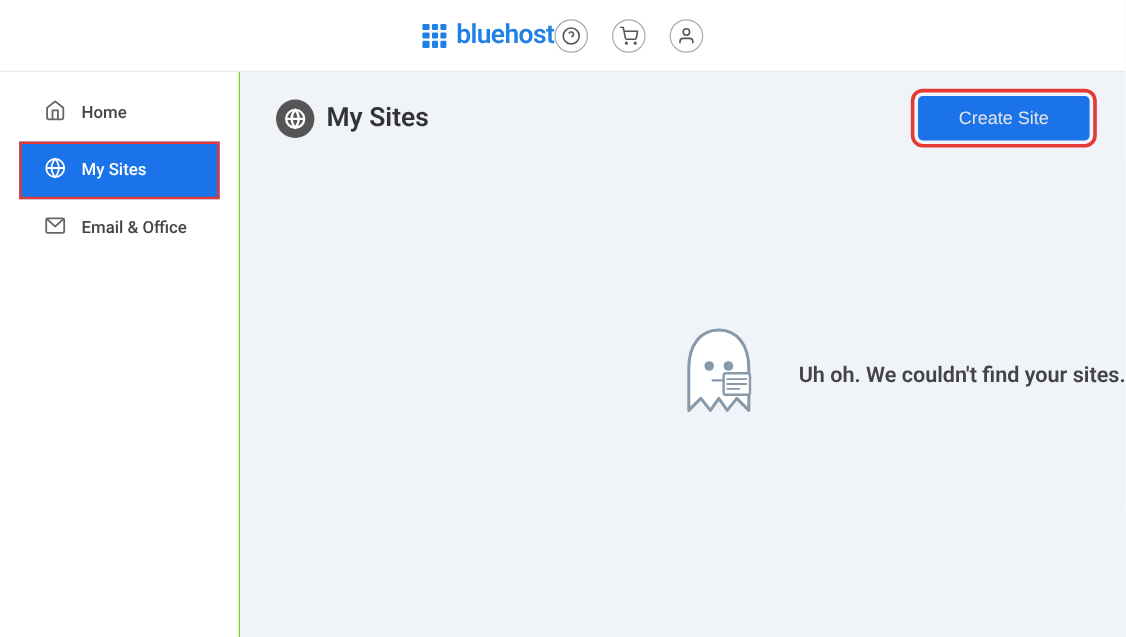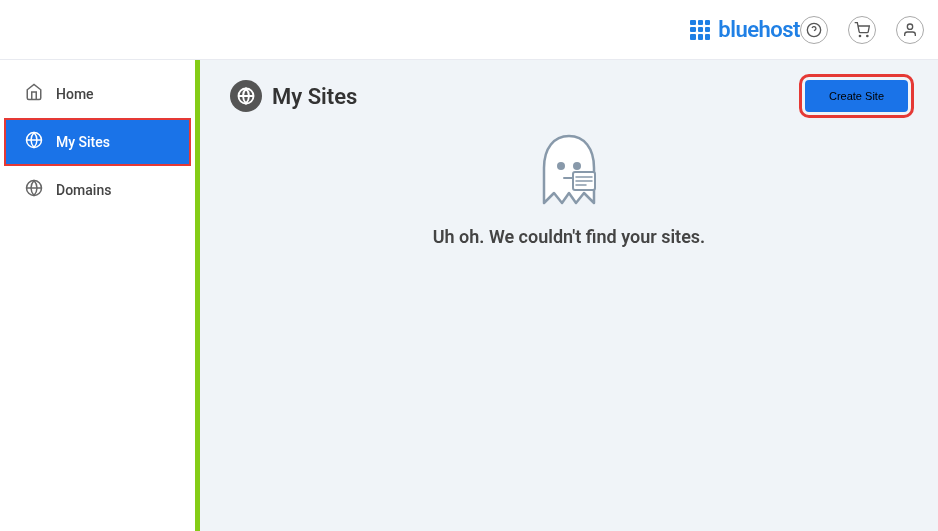--- a/index.html
+++ b/index.html
@@ -8,21 +8,21 @@
       background: #fff;
       width: 938px;
       height: 531px;
       overflow: hidden;
     }
 
     
     .header {
       display: flex;
       align-items: center;
-      justify-content: flex-end;
+      justify-content: center;
       padding: 0 14px;
       height: 60px;
       background: #fff;
       border-bottom: 1px solid #e8eaf0;
     }
     .header-logo {
       display: flex;
       align-items: center;
       gap: 8px;
     }
@@ -64,22 +64,22 @@
     
     .layout {
       display: flex;
       height: calc(531px - 60px);
     }
 
     
     .sidebar {
       width: 200px;
       background: #fff;
-      border-right: 5px solid #84cc16;
-      padding: 10px 4px;
+      border-right: 1px solid #84cc16;
+      padding: 10px 16px;
       flex-shrink: 0;
     }
     .sidebar-item {
       display: flex;
       align-items: center;
       gap: 12px;
       padding: 13px 20px;
       cursor: pointer;
       color: #444;
       font-size: 14px;
@@ -138,39 +138,39 @@
       font-size: 16px;
       font-weight: 700;
     }
     .main-title {
       font-size: 22px;
       font-weight: 600;
       color: #333;
     }
     .create-site-btn {
       background: #1a73e8;
-      color: #000000;
+      color: #e5e5e5;
       border: none;
-      padding: 10px 24px;
+      padding: 10px 34px;
       border-radius: 4px;
-      font-size: 11px;
+      font-size: 15px;
       font-weight: 500;
       cursor: pointer;
       outline: 3px solid #e53935;
       outline-offset: 3px;
     }
 
     
     .empty-state {
       flex: 1;
       display: flex;
-      flex-direction: column;
-      align-items: center;
-      justify-content: flex-start;
-      gap: 8px;
+      flex-direction: row;
+      align-items: center;
+      justify-content: flex-end;
+      gap: 27px;
       padding-bottom: 40px;
     }
     .ghost-icon {
       width: 80px;
       height: 90px;
     }
     .empty-title {
       font-size: 18px;
       font-weight: 600;
       color: #444;
@@ -249,31 +249,30 @@
       <span class="sidebar-icon">
         <svg width="18" height="18" viewBox="0 0 24 24" fill="none" stroke="#fff" stroke-width="2">
           <circle cx="12" cy="12" r="10"></circle>
           <path d="M2 12h20M12 2a15.3 15.3 0 0 1 4 10 15.3 15.3 0 0 1-4 10 15.3 15.3 0 0 1-4-10 15.3 15.3 0 0 1 4-10z"></path>
         </svg>
       </span>
       <span>My Sites</span>
     </div>
 
 
-
     <div class="sidebar-item">
       <span class="sidebar-icon">
         <svg width="18" height="18" viewBox="0 0 24 24" fill="none" stroke="#666" stroke-width="2">
-          <circle cx="12" cy="12" r="10"></circle>
-          <line x1="2" y1="12" x2="22" y2="12"></line>
-          <path d="M12 2a15.3 15.3 0 0 1 4 10 15.3 15.3 0 0 1-4 10 15.3 15.3 0 0 1-4-10 15.3 15.3 0 0 1 4-10z"></path>
+          <rect x="2" y="4" width="20" height="16" rx="2"></rect>
+          <polyline points="2,4 12,13 22,4"></polyline>
         </svg>
       </span>
-      <span>Domains</span>
-    </div>
+      <span>Email &amp; Office</span>
+    </div>
+
 
   </nav>
 
   <main class="main">
     <div class="main-header">
       <div class="main-title-area">
         <div class="wp-icon">
           <svg width="18" height="18" viewBox="0 0 24 24" fill="none" stroke="#fff" stroke-width="2.5">
             <circle cx="12" cy="12" r="10"></circle>
             <path d="M2 12h20M12 2a15.3 15.3 0 0 1 4 10 15.3 15.3 0 0 1-4 10 15.3 15.3 0 0 1-4-10 15.3 15.3 0 0 1 4-10z"></path>

